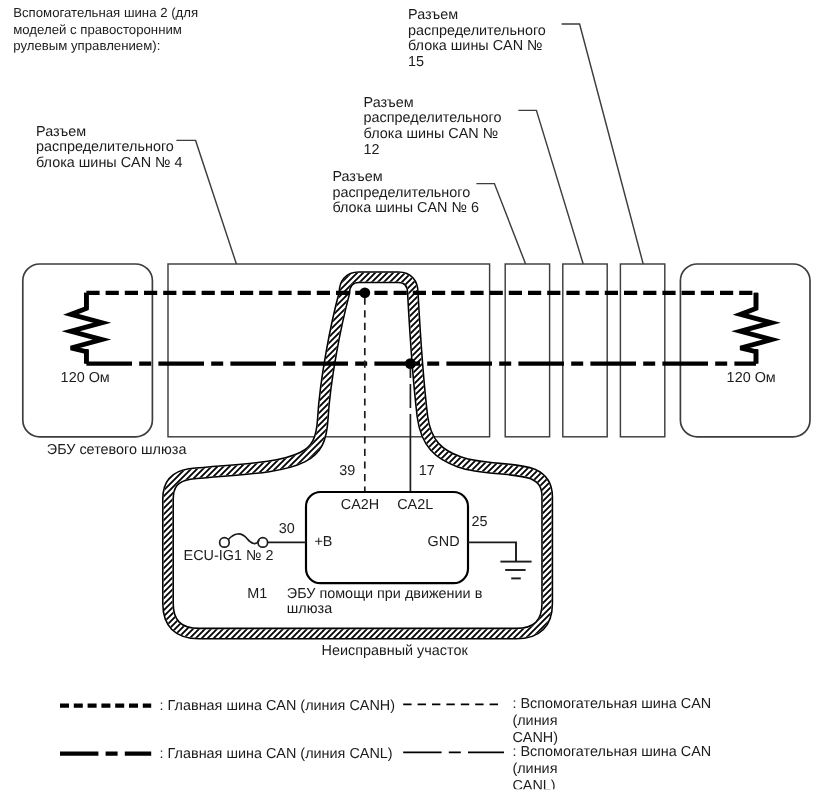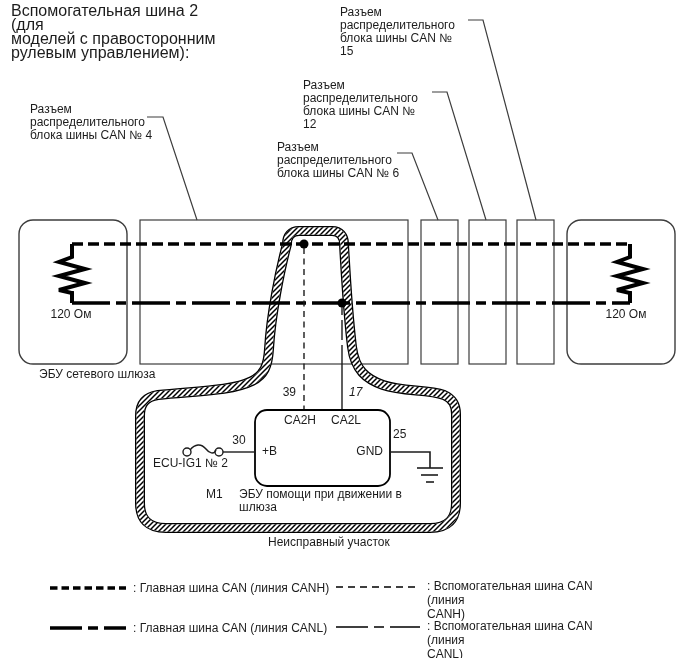--- a/index.html
+++ b/index.html
@@ -4,21 +4,21 @@
 <style>
   html,body{margin:0;padding:0;background:#ffffff;}
   .canvas{
     position:relative;width:688px;height:658px;background:#ffffff;
     font-family:"Liberation Sans", sans-serif;color:#1c1c1c;overflow:hidden;
   }
   .canvas svg{position:absolute;left:0;top:0;}
   .t{
     position:absolute;white-space:pre-line;font-size:12px;line-height:13px;color:#1c1c1c;
   }
-  .title{font-size:16px;line-height:14px;}
+  .title{font-size:11px;line-height:14px;}
   .ctr{text-align:center;}
   .rt{text-align:right;}
   .legend-label{line-height:14px;}
 </style>
 </head>
 <body>
 
 <div class="canvas">
 
   <svg width="688" height="658" viewBox="0 0 688 658">
@@ -138,21 +138,21 @@
   <div class="t" style="left:340px;top:6px;width:125px;">Разъем
 распределительного
 блока шины CAN № 15</div>
 
   <div class="t ctr" style="left:48px;top:308px;width:46px;">120 Ом</div>
   <div class="t ctr" style="left:603px;top:308px;width:46px;">120 Ом</div>
 
   <div class="t" style="left:19px;top:368px;width:130px;margin-left:20px;">ЭБУ сетевого шлюза</div>
 
   <div class="t rt" style="left:270px;top:386px;width:26px;">39</div>
-  <div class="t" style="left:349px;top:386px;width:26px;font-style:italic;">17</div>
+  <div class="t" style="left:349px;top:386px;width:26px;">17</div>
   <div class="t ctr" style="left:280px;top:414px;width:40px;">CA2H</div>
   <div class="t ctr" style="left:326px;top:414px;width:40px;">CA2L</div>
 
   <div class="t ctr" style="left:228px;top:434px;width:22px;">30</div>
   <div class="t" style="left:262px;top:445px;width:30px;">+B</div>
   <div class="t rt" style="left:343px;top:445px;width:40px;">GND</div>
   <div class="t" style="left:393px;top:428px;width:22px;">25</div>
 
   <div class="t" style="left:153px;top:457px;width:80px;">ECU-IG1 № 2</div>
   <div class="t" style="left:206px;top:488px;width:24px;">M1</div>

